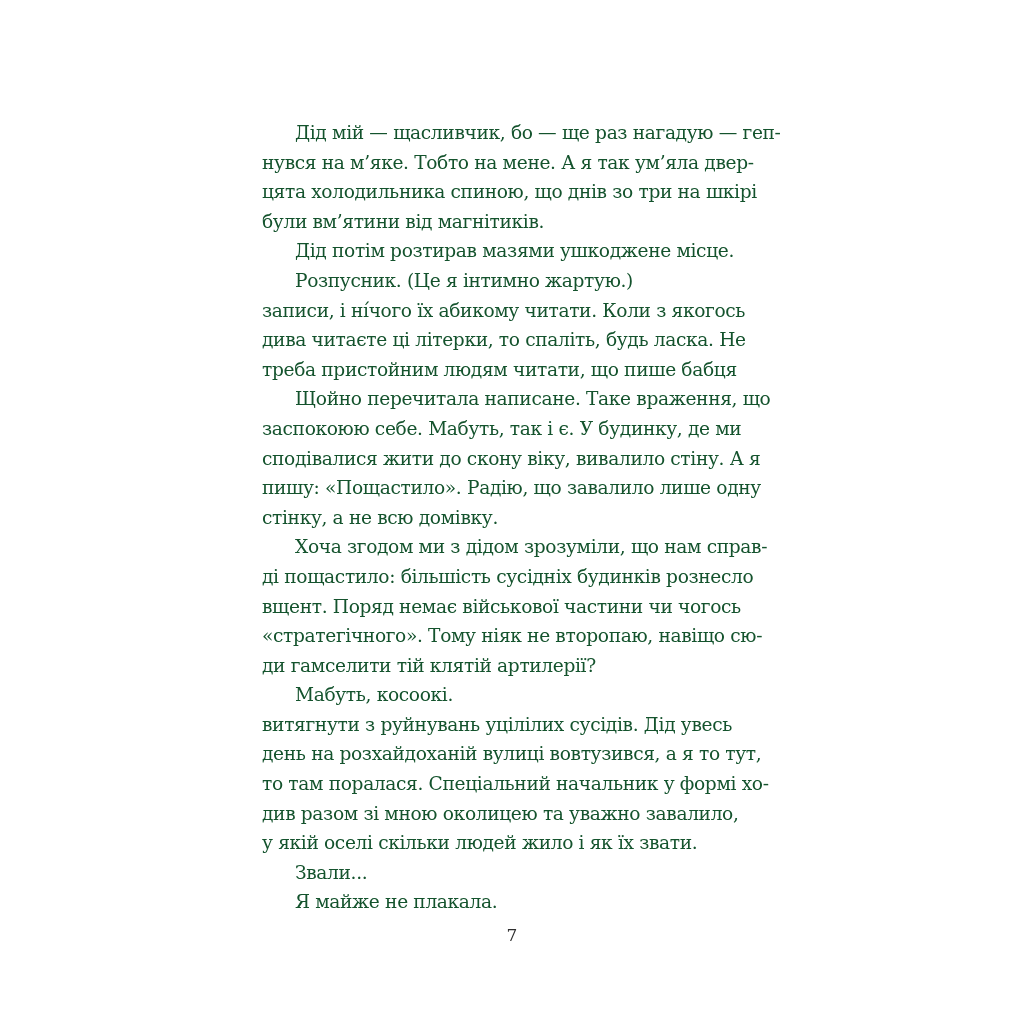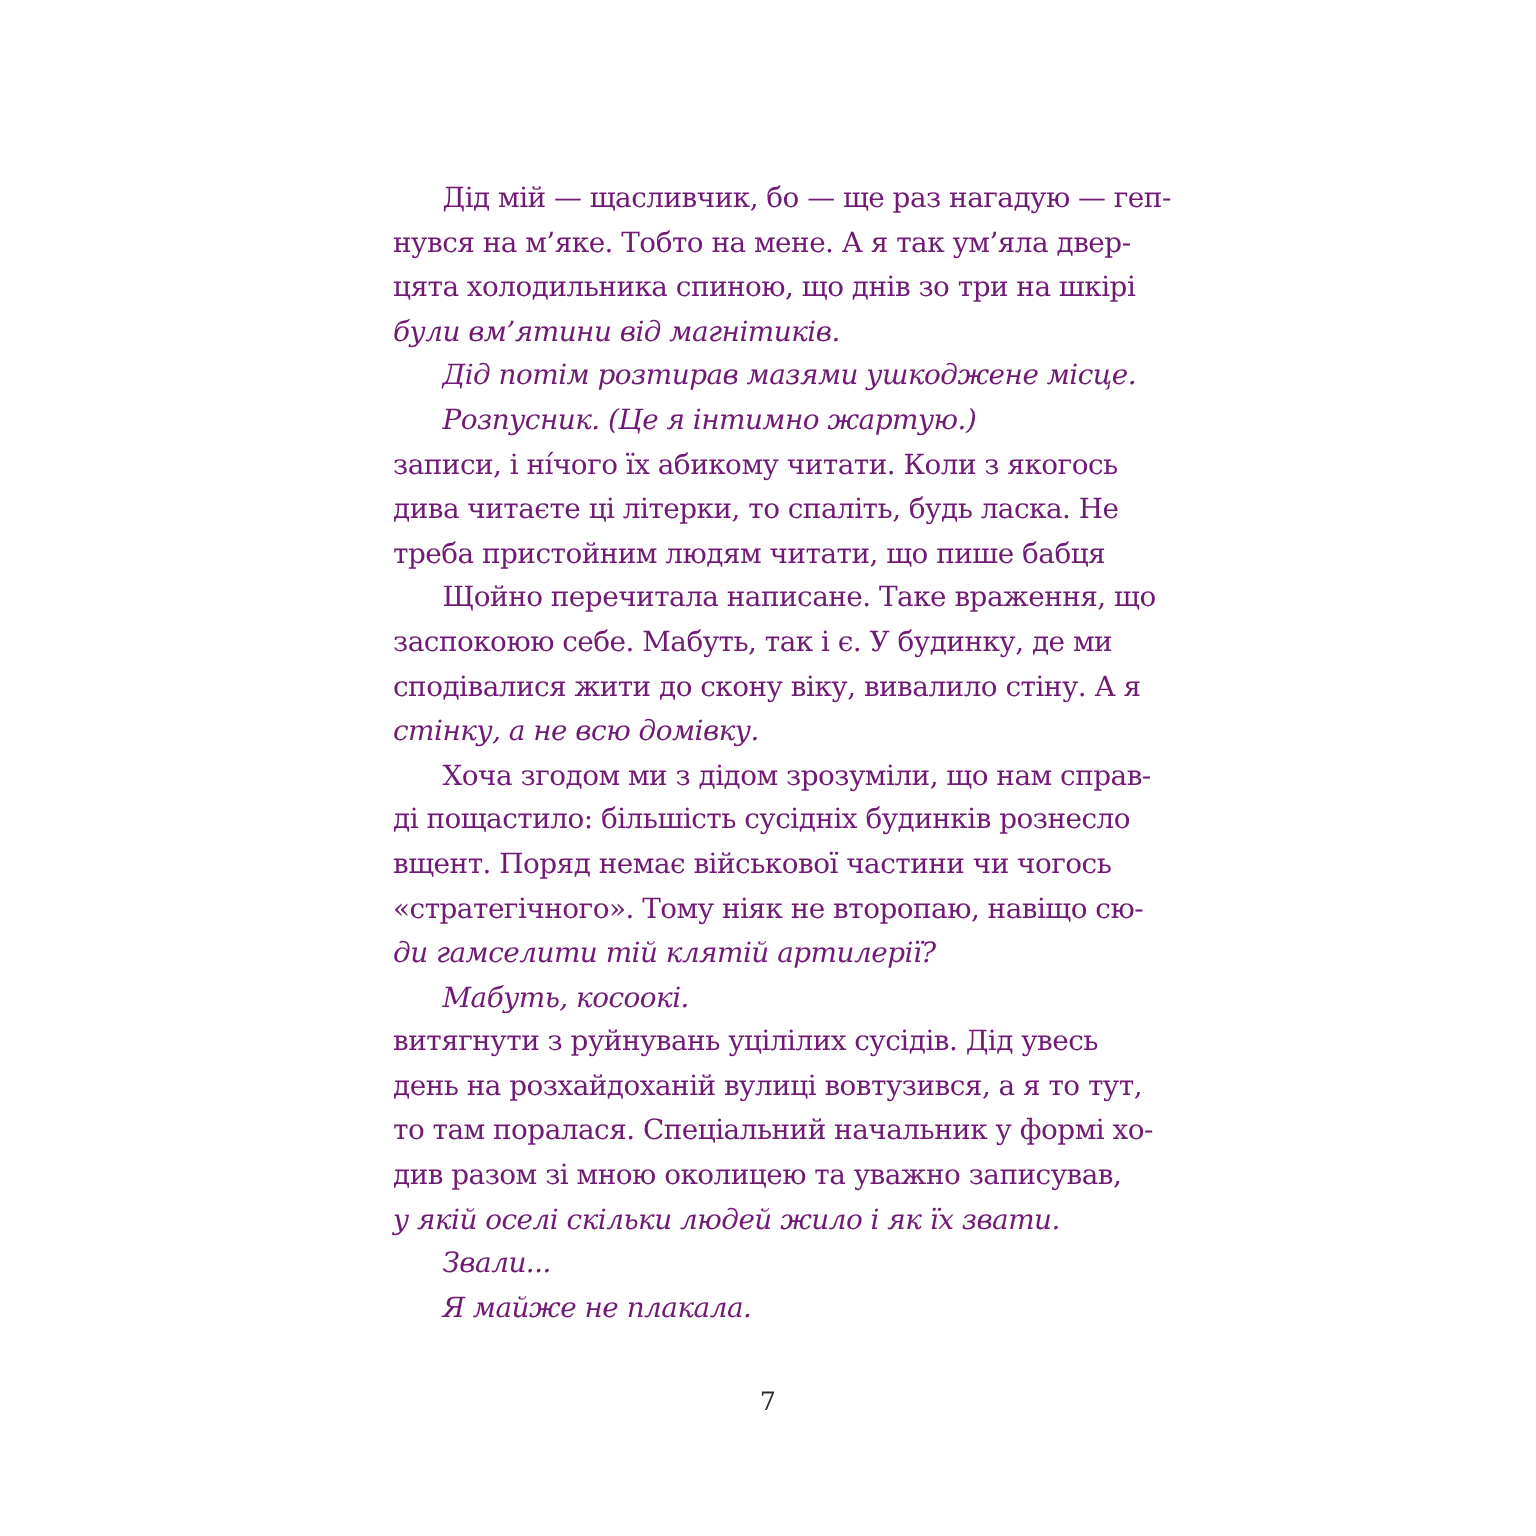--- a/index.html
+++ b/index.html
@@ -14,36 +14,35 @@
       overflow: hidden;
     }
     .page {
       position: absolute;
       left: 262px;
       top: 118px;
       width: 470px;
       font-family: "DejaVu Serif", "Liberation Serif", serif;
       font-size: 18.6px;
       line-height: 29.6px;
-      color: #701a75;
+      color: #14532d;
       letter-spacing: -0.35px;
     }
     .line {
       display: block;
       white-space: nowrap;
       text-align: justify;
       text-align-last: justify;
       height: 29.6px;
     }
     .line.indent {
       padding-left: 33px;
     }
     .line.last {
       text-align-last: left;
-      font-style: italic;
     }
     .page-number {
       position: absolute;
       left: 0;
       width: 1024px;
       top: 925px;
       text-align: center;
       font-family: "DejaVu Serif", "Liberation Serif", serif;
       font-size: 17px;
       color: #2e2e2e;
@@ -72,40 +71,41 @@
   <div>
     <span class="line">записи, і ні́чого їх абикому читати. Коли з якогось</span>
     <span class="line">дива читаєте ці літерки, то спаліть, будь ласка. Не</span>
     <span class="line">треба пристойним людям читати, що пише бабця</span>
   </div>
 
   <div>
     <span class="line indent">Щойно перечитала написане. Таке враження, що</span>
     <span class="line">заспокоюю себе. Мабуть, так і є. У будинку, де ми</span>
     <span class="line">сподівалися жити до скону віку, вивалило стіну. А я</span>
+    <span class="line">пишу: «Пощастило». Радію, що завалило лише одну</span>
     <span class="line last">стінку, а не всю домівку.</span>
   </div>
 
   <div>
     <span class="line indent">Хоча згодом ми з дідом зрозуміли, що нам справ-</span>
     <span class="line">ді пощастило: більшість сусідніх будинків рознесло</span>
     <span class="line">вщент. Поряд немає військової частини чи чогось</span>
     <span class="line">«стратегічного». Тому ніяк не второпаю, навіщо сю-</span>
     <span class="line last">ди гамселити тій клятій артилерії?</span>
   </div>
 
   <div>
     <span class="line indent last">Мабуть, косоокі.</span>
   </div>
 
   <div>
     <span class="line">витягнути з руйнувань уцілілих сусідів. Дід увесь</span>
     <span class="line">день на розхайдоханій вулиці вовтузився, а я то тут,</span>
     <span class="line">то там поралася. Спеціальний начальник у формі хо-</span>
-    <span class="line">див разом зі мною околицею та уважно записував,</span>
+    <span class="line">див разом зі мною околицею та уважно завалило,</span>
     <span class="line last">у якій оселі скільки людей жило і як їх звати.</span>
   </div>
 
   <div>
     <span class="line indent last">Звали...</span>
   </div>
 
   <div>
     <span class="line indent last">Я майже не плакала.</span>
   </div>

